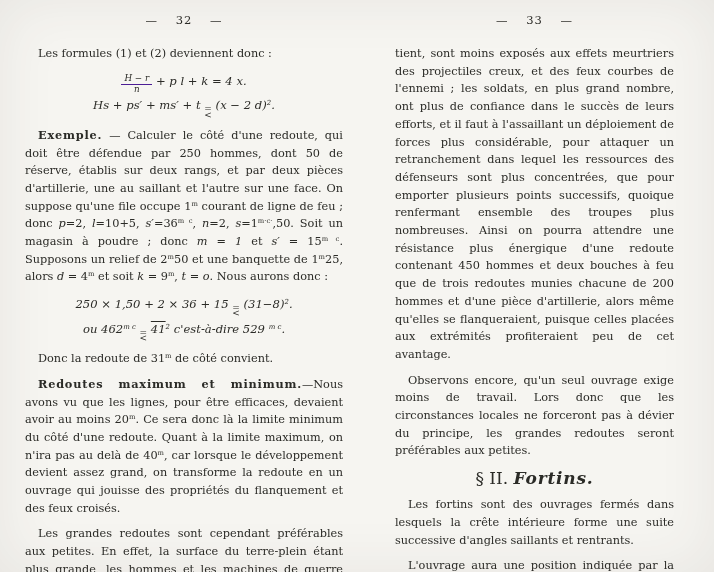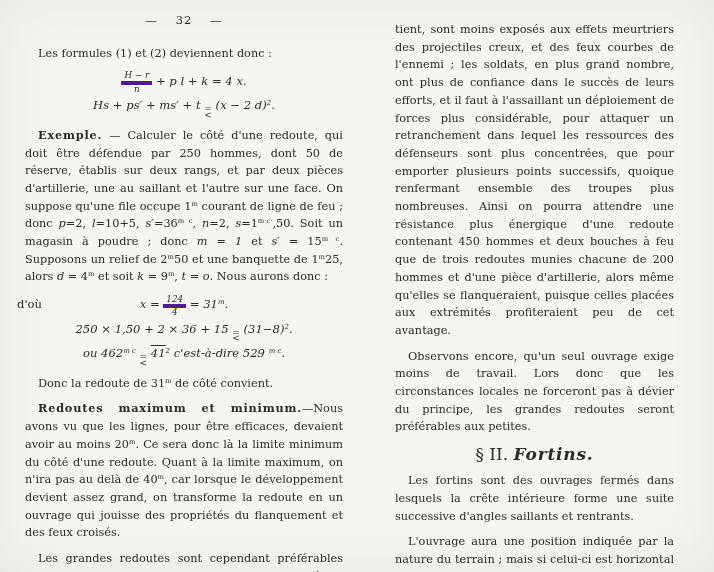--- a/index.html
+++ b/index.html
@@ -8,21 +8,21 @@
           font-family:"DejaVu Serif",serif;color:#2b2b27;
           box-shadow:inset 0 0 60px rgba(60,55,45,.08)}
   .page{position:absolute;top:13px}
   .page-left{left:17px;width:334px}
   .page-right{left:387px;width:295px}
   .pghead{text-align:center;font-size:11.5px;word-spacing:13px;margin-bottom:18px;letter-spacing:1px}
   p{margin:8px;font-size:11.3px;line-height:17.7px;text-align:justify;text-justify:inter-word}
   .ind{text-indent:13px}
   .formula{margin:1px 0;font-size:11.6px;line-height:21px;text-align:center;font-style:italic}
   .fr{display:inline-block;vertical-align:-7px;text-align:center;line-height:1.1;font-size:8.8px}
-  .fr .nu{display:block;border-bottom:4px solid #4c1d95;padding:0 3px}
+  .fr .nu{display:block;border-bottom:1px solid #4c1d95;padding:0 3px}
   .fr .de{display:block}
   .gl{display:inline-flex;flex-direction:column;align-items:center;line-height:.58;
       font-size:.78em;font-style:normal;vertical-align:-4px;transform:translateY(-1px)}
   sup{font-size:.6em;vertical-align:.55em;line-height:0}
   .ov{text-decoration:overline}
   b{letter-spacing:.8px}
   i{font-style:italic}
   .dou-row{position:relative;margin:1px 0;font-size:11.6px;line-height:21px}
   .dou-row .label{position:absolute;left:0;top:0;font-style:normal}
   .dou-row .fx{display:block;text-align:center;font-style:italic}
@@ -35,38 +35,35 @@
 
   <div class="page page-left">
     <div class="pghead">— 32 —</div>
     <p class="ind">Les formules (1) et (2) deviennent donc :</p>
     <div class="formula"><span class="fr"><span class="nu">H − r</span><span class="de">n</span></span> + p l + k = 4 x.</div>
     <div class="formula">Hs + ps′ + ms′ + t <span class="gl">
           <span>=</span>
           <span>&lt;</span>
         </span> (x − 2 d)<sup>2</sup>.</div>
     <p class="ind"><b>Exemple.</b> — Calculer le côté d'une redoute, qui doit être défendue par 250 hommes, dont 50 de réserve, établis sur deux rangs, et par deux pièces d'artillerie, une au saillant et l'autre sur une face. On suppose qu'une file occupe 1<sup>m</sup> courant de ligne de feu ; donc <i>p</i>=2, <i>l</i>=10+5, <i>s′</i>=36<sup>m c</sup>, <i>n</i>=2, <i>s</i>=1<sup>m·c·</sup>,50. Soit un magasin à poudre ; donc <i>m</i> = <i>1</i> et <i>s′</i> = 15<sup>m c</sup>. Supposons un relief de 2<sup>m</sup>50 et une banquette de 1<sup>m</sup>25, alors <i>d</i> = 4<sup>m</sup> et soit <i>k</i> = 9<sup>m</sup>, <i>t</i> = <i>o</i>. Nous aurons donc :</p>
-    <div class="dou-row">
-      <span class="label">d'où</span>
-      <span class="fx">x = <span class="fr"><span class="nu">124</span><span class="de">4</span></span> = 31<sup>m</sup>.</span>
-    </div>
     <div class="formula">250 × 1,50 + 2 × 36 + 15 <span class="gl">
           <span>=</span>
           <span>&lt;</span>
         </span> (31−8)<sup>2</sup>.</div>
     <div class="formula">ou 462<sup>m c</sup> <span class="gl">
           <span>=</span>
           <span>&lt;</span>
         </span> <span class="ov">41</span><sup>2</sup> c'est-à-dire 529 <sup>m c</sup>.</div>
     <p class="ind">Donc la redoute de 31<sup>m</sup> de côté convient.</p>
     <p class="ind"><b>Redoutes maximum et minimum.</b>—Nous avons vu que les lignes, pour être efficaces, devaient avoir au moins 20<sup>m</sup>. Ce sera donc là la limite minimum du côté d'une redoute. Quant à la limite maximum, on n'ira pas au delà de 40<sup>m</sup>, car lorsque le développement devient assez grand, on transforme la redoute en un ouvrage qui jouisse des propriétés du flanquement et des feux croisés.</p>
     <p class="ind">Les grandes redoutes sont cependant préférables aux petites. En effet, la surface du terre-plein étant plus grande, les hommes et les machines de guerre que l'ouvrage con-</p>
   </div>
 
   <div class="page page-right">
+    <div class="pghead">— 33 —</div>
     <p>tient, sont moins exposés aux effets meurtriers des projectiles creux, et des feux courbes de l'ennemi ; les soldats, en plus grand nombre, ont plus de confiance dans le succès de leurs efforts, et il faut à l'assaillant un déploiement de forces plus considérable, pour attaquer un retranchement dans lequel les ressources des défenseurs sont plus concentrées, que pour emporter plusieurs points successifs, quoique renfermant ensemble des troupes plus nombreuses. Ainsi on pourra attendre une résistance plus énergique d'une redoute contenant 450 hommes et deux bouches à feu que de trois redoutes munies chacune de 200 hommes et d'une pièce d'artillerie, alors même qu'elles se flanqueraient, puisque celles placées aux extrémités profiteraient peu de cet avantage.</p>
     <p class="ind">Observons encore, qu'un seul ouvrage exige moins de travail. Lors donc que les circonstances locales ne forceront pas à dévier du principe, les grandes redoutes seront préférables aux petites.</p>
     <div class="sect">§ II. <i><b>Fortins.</b></i></div>
     <p class="ind">Les fortins sont des ouvrages fermés dans lesquels la crête intérieure forme une suite successive d'angles saillants et rentrants.</p>
     <p class="ind">L'ouvrage aura une position indiquée par la nature du terrain ; mais si celui-ci est horizontal et également couvert, il n'y aura pas de raison pour ne pas donner à l'ouvrage un tracé régulier. Ce tracé formera alors une véritable étoile, ce qui lui a fait donner le nom de fort étoilé.</p>
 
   </div>
 
 </div>
 

